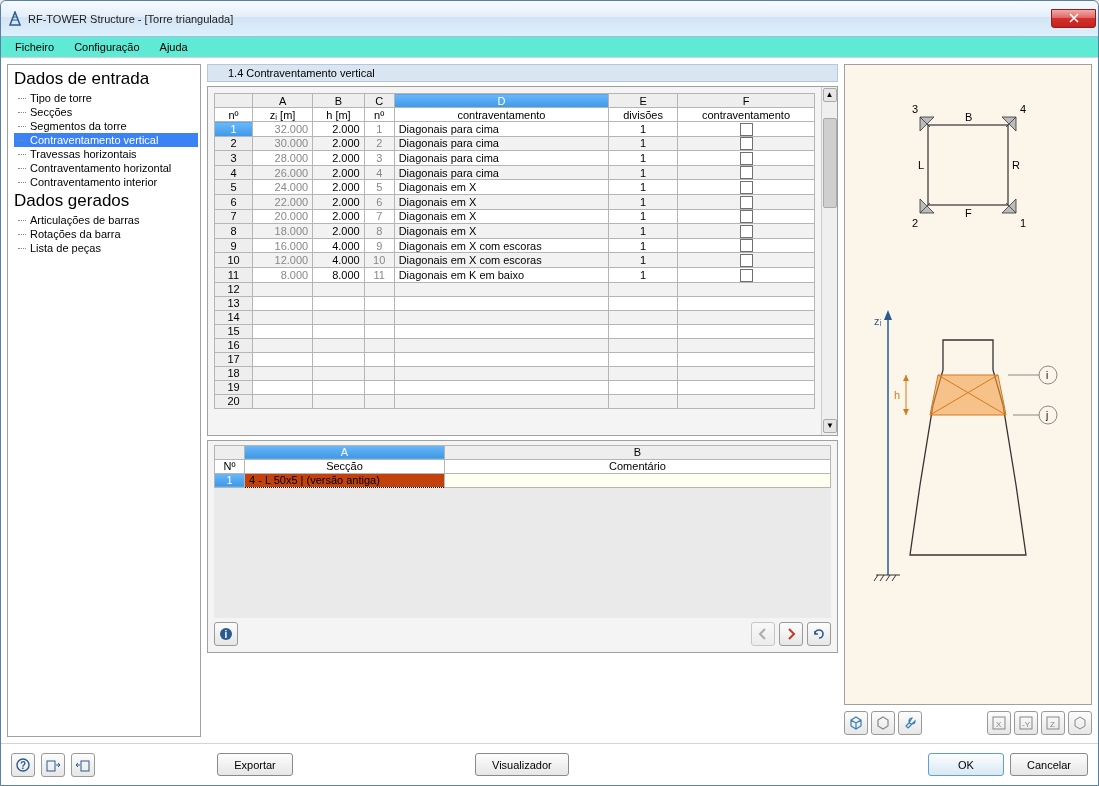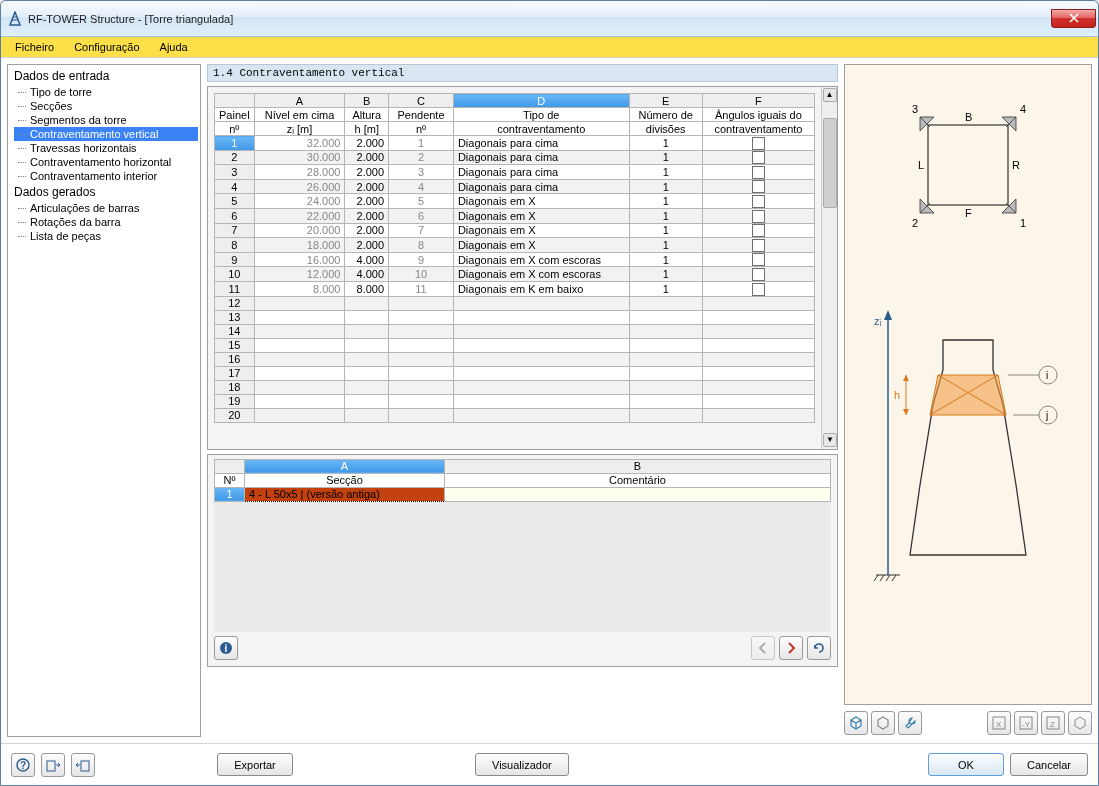--- a/index.html
+++ b/index.html
@@ -42,38 +42,38 @@
   display: flex; align-items: center; justify-content: center;
   font-size: 11px;
   margin-top: -1px;
 }
 .menubar {
   height: 21px;
   display: flex;
   align-items: center;
   padding: 0 6px;
   border-bottom: 1px solid #d4d4d4;
-  background: #fde047;
+  background: #5eead4;
   gap: 4px;
 }
 .menubar .menu-item { padding: 2px 8px; }
 .content {
   flex: 1;
   display: flex;
   padding: 6px;
   gap: 6px;
   min-height: 0;
 }
 .left-panel {
   width: 194px;
   border: 1px solid #a0a0a0;
   background: #fff;
   padding: 2px 2px 2px 6px;
 }
-.tree-header { font-size: 12px; padding: 2px 0; }
+.tree-header { font-size: 17px; padding: 2px 0; }
 .tree-item {
   padding: 1px 2px 1px 16px;
   position: relative;
   white-space: nowrap;
 }
 .tree-item::before {
   content: "";
   position: absolute;
   left: 4px; top: 50%;
   width: 8px; border-top: 1px dotted #888;
@@ -85,23 +85,22 @@
 .main-panel {
   flex: 1;
   display: flex;
   flex-direction: column;
   gap: 4px;
   min-width: 0;
 }
 .main-header {
   background: #d9e6f2;
   border: 1px solid #b5c7d8;
-  padding: 2px 5px;
+  padding: 2px 20px;
   font-size: 11px;
-  font-family: Liberation Mono, monospace;
 }
 .grid-wrap {
   border: 1px solid #a0a0a0;
   background: #f4f4f4;
   display: flex;
   flex-direction: column;
 }
 .grid-inner { padding: 6px; }
 table.grid {
   border-collapse: collapse;
@@ -287,29 +286,20 @@
         <table class="grid">
           <thead>
             <tr>
               <th rowspan="1" style="width:38px"></th>
               <th>A</th>
               <th>B</th>
               <th>C</th>
               <th class="selcol">D</th>
               <th>E</th>
               <th>F</th>
-            </tr>
-            <tr>
-              <th>Painel</th>
-              <th>Nível em cima</th>
-              <th>Altura</th>
-              <th>Pendente</th>
-              <th>Tipo de</th>
-              <th>Número de</th>
-              <th>Ângulos iguais do</th>
             </tr>
             <tr>
               <th>nº</th>
               <th>zᵢ [m]</th>
               <th>h [m]</th>
               <th>nº</th>
               <th>contraventamento</th>
               <th>divisões</th>
               <th>contraventamento</th>
             </tr>

